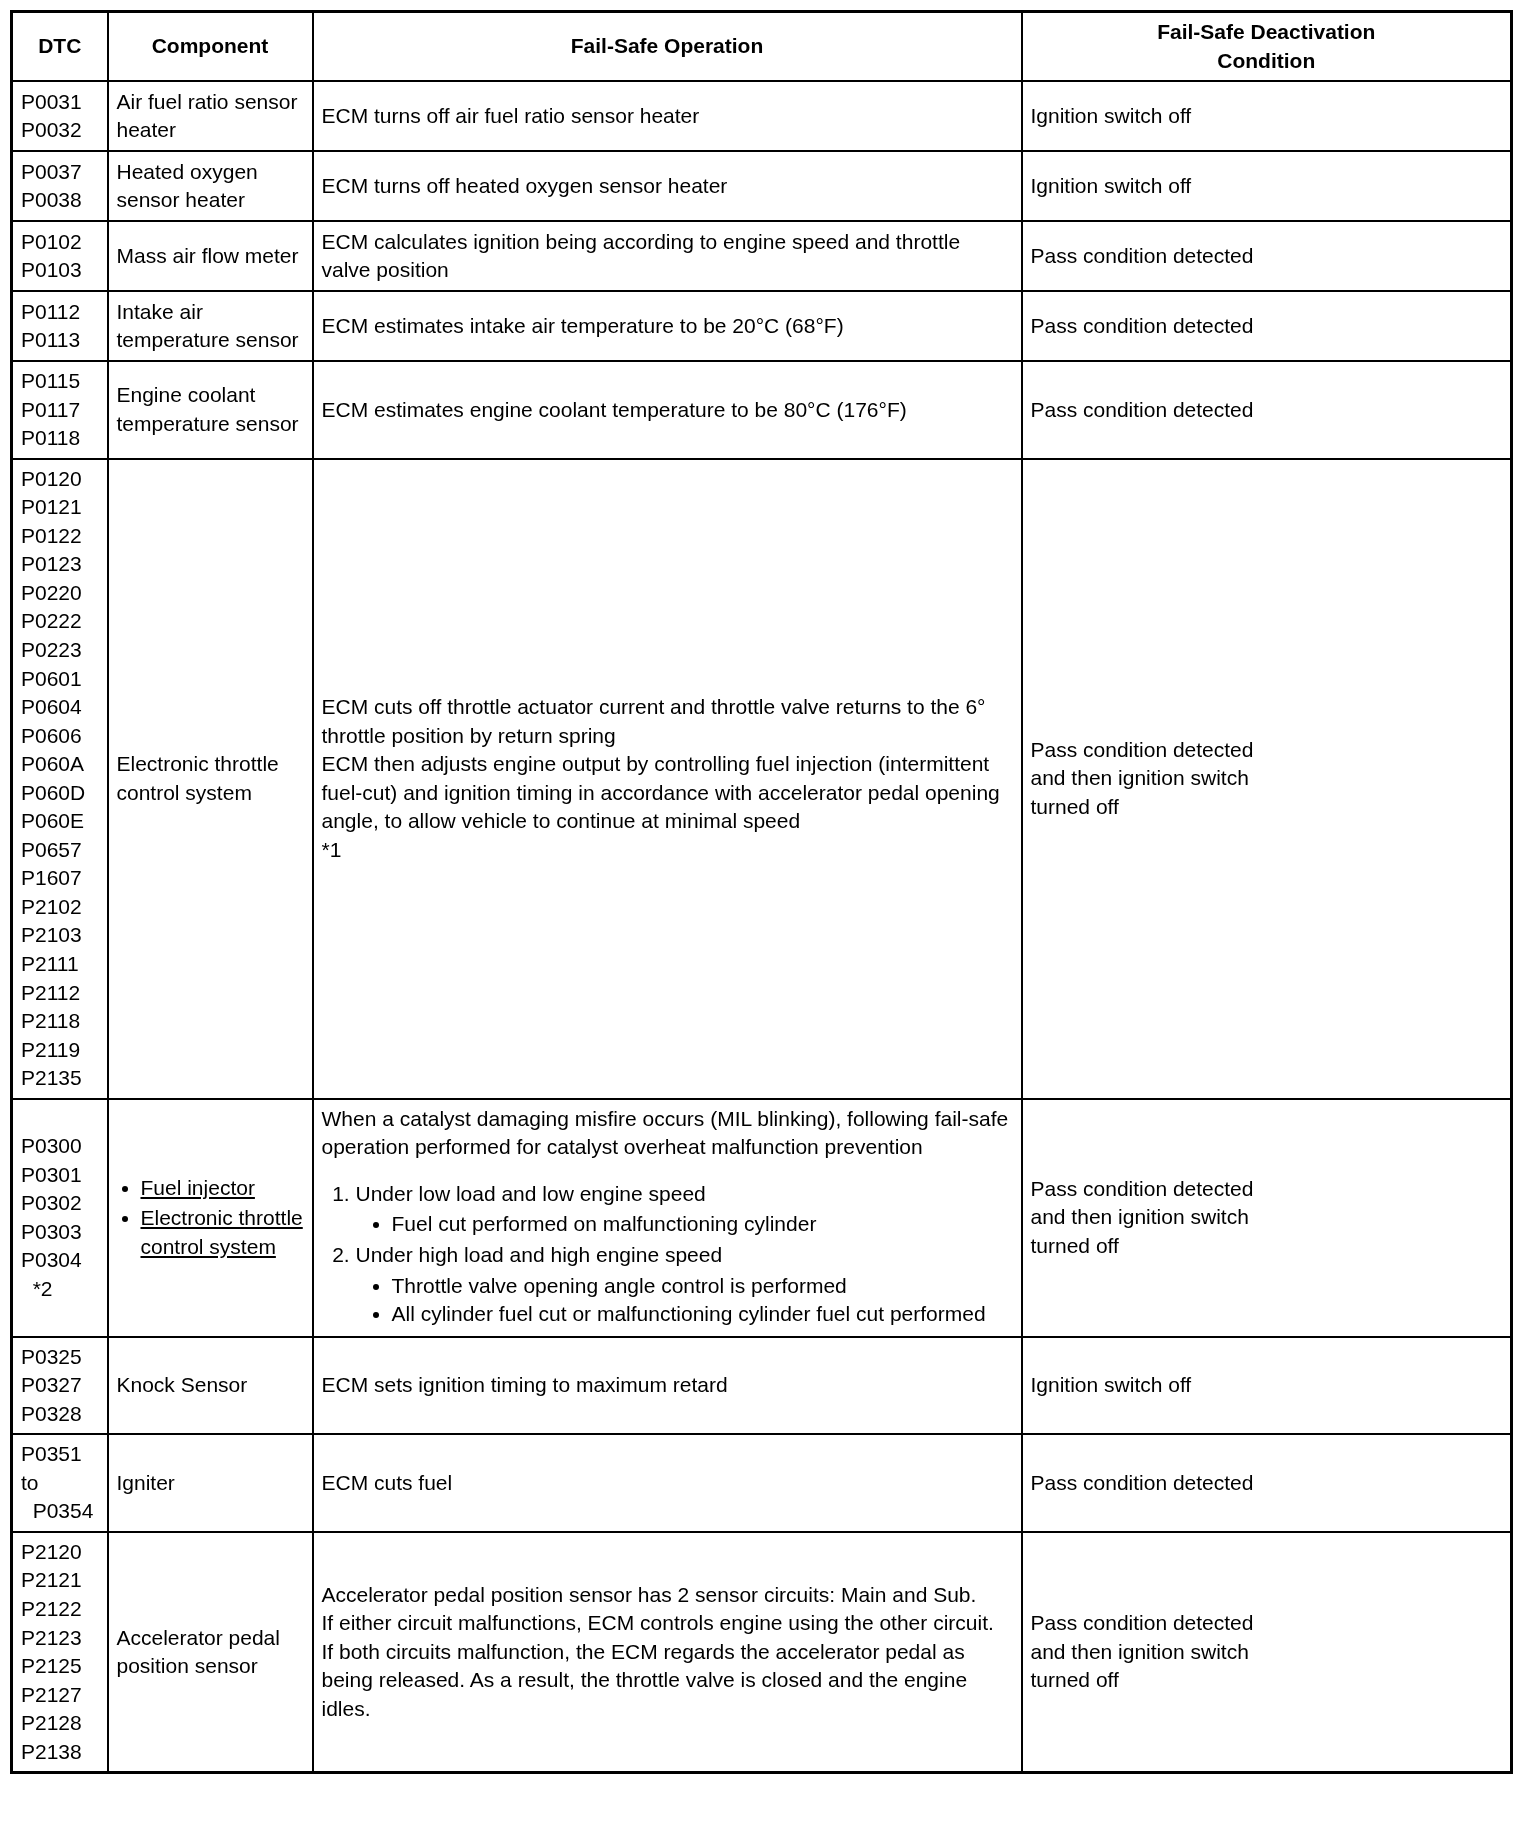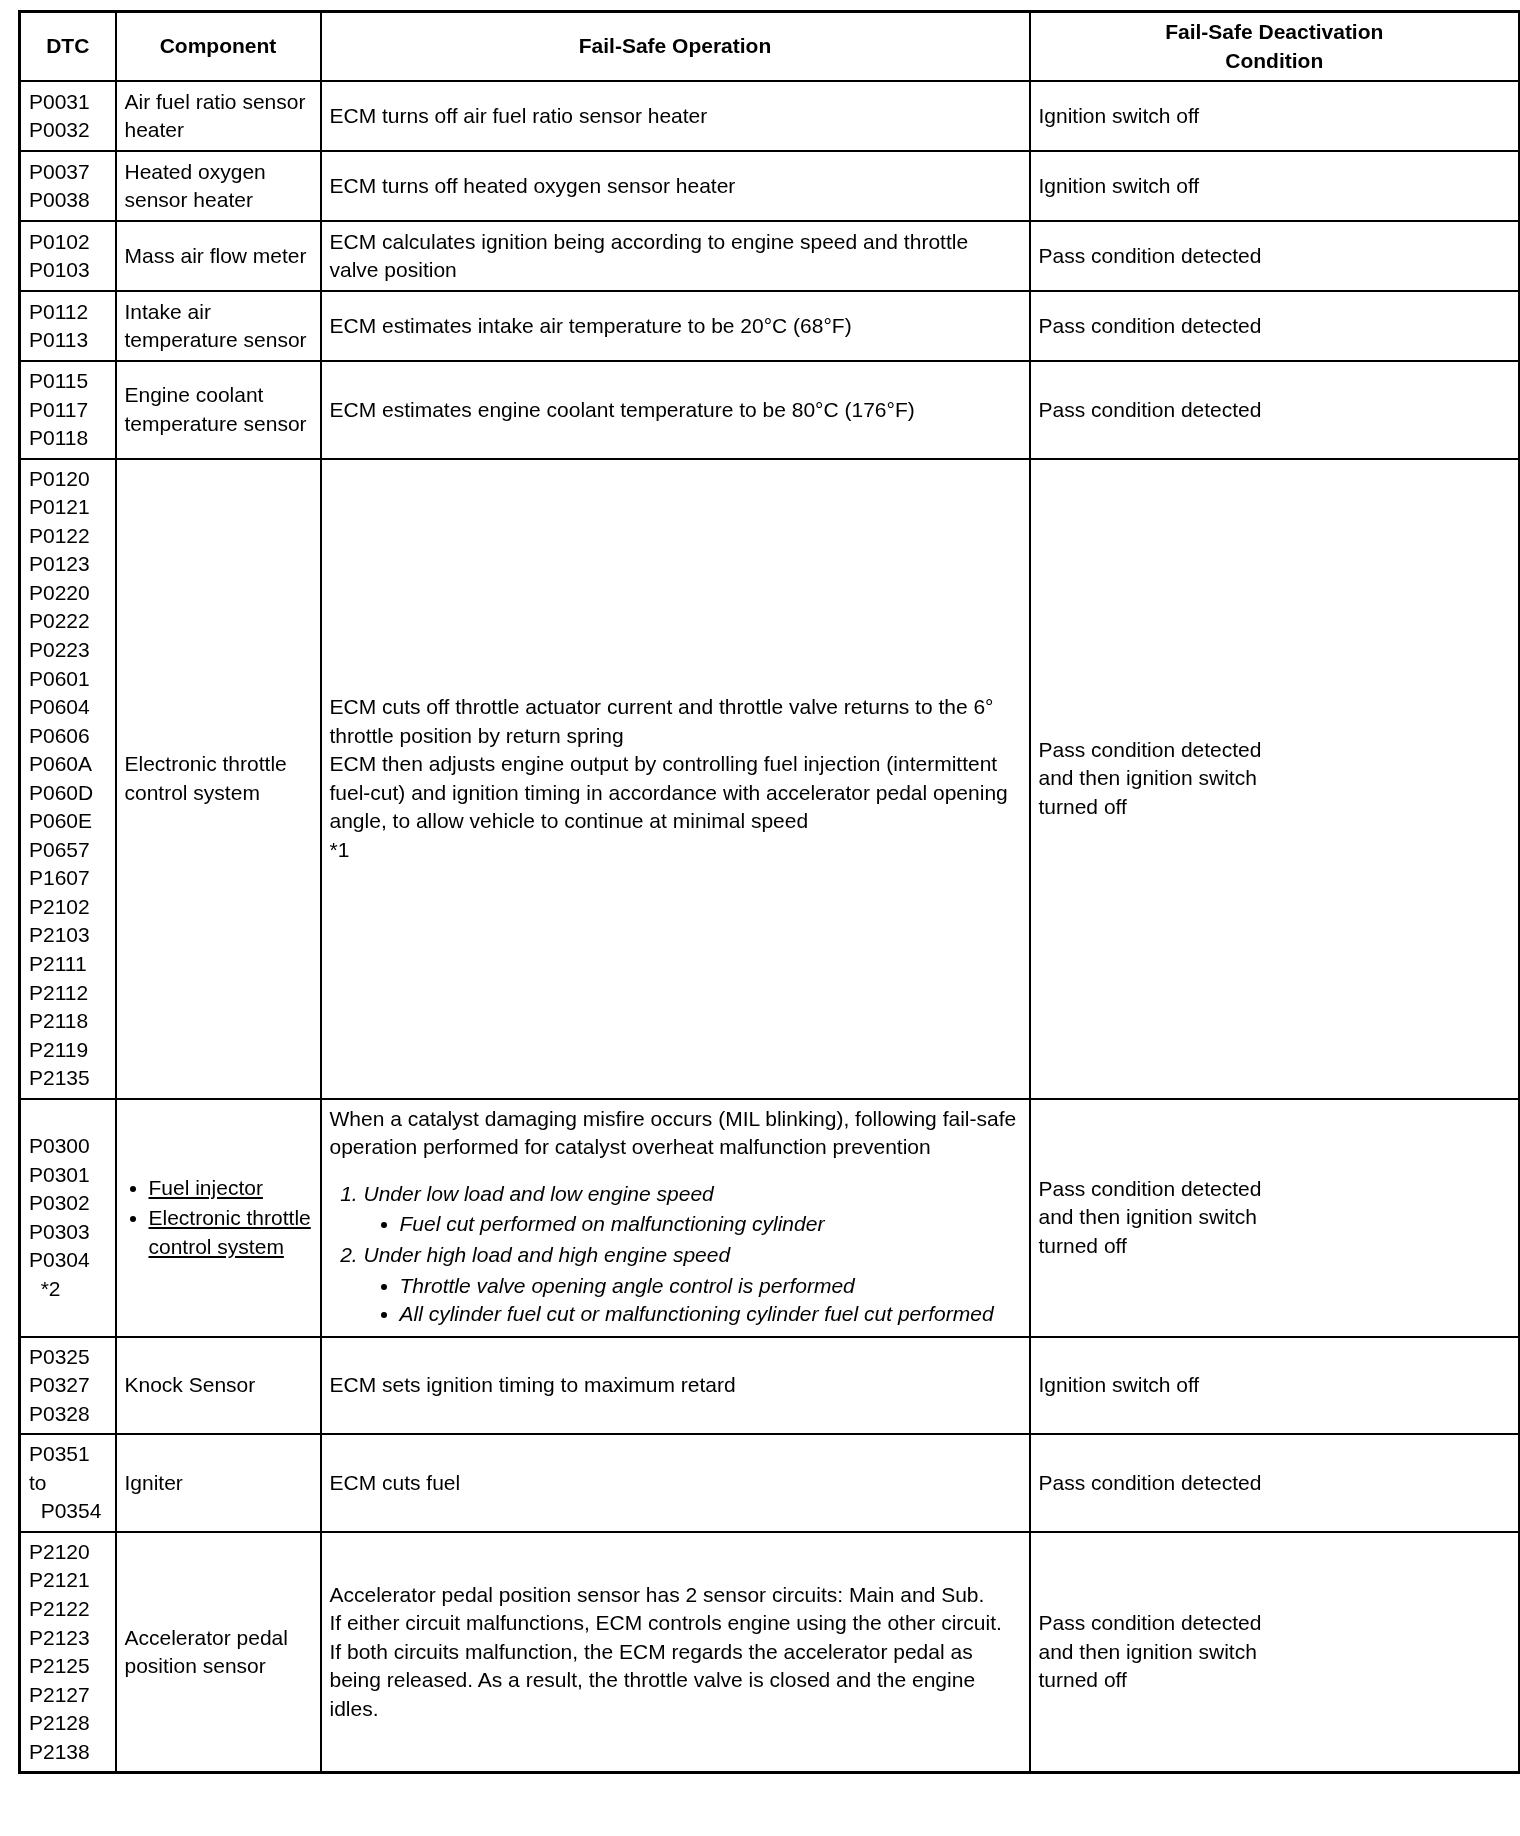--- a/index.html
+++ b/index.html
@@ -6,21 +6,20 @@
     margin: 0;
     padding: 0;
     background: #ffffff;
   }
   body {
     font-family: "Liberation Sans", sans-serif;
     color: #000000;
   }
   .page {
     padding: 10px 10px;
-    margin-left: 8px;
   }
   table.failsafe {
     border-collapse: collapse;
     table-layout: fixed;
     width: 1500px;
     border: 3px solid #000;
   }
   th, td {
     border: 2px solid #000;
     padding: 5px 8px;
@@ -50,21 +49,20 @@
 
   
   .op-intro {
     margin: 0 0 6px 0;
     white-space: pre-wrap;
   }
   ol.op-list {
     margin: 18px 0 0 0;
     padding-left: 34px;
     list-style: decimal;
-    font-style: italic;
   }
   ol.op-list > li {
     margin: 2px 0;
   }
   ul.sub-list {
     margin: 2px 0 2px 0;
     padding-left: 36px;
     list-style: disc;
   }
   ul.component-list {

